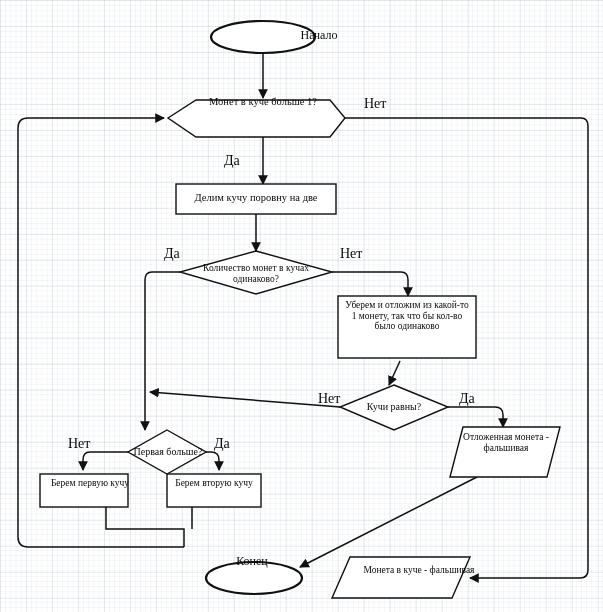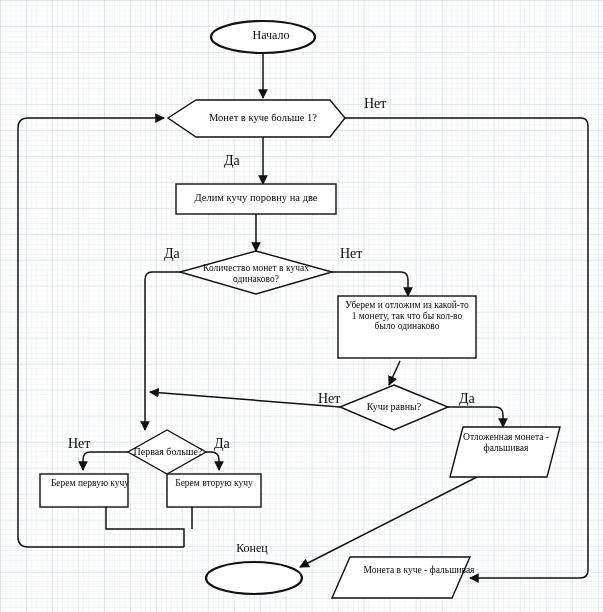--- a/index.html
+++ b/index.html
@@ -124,43 +124,43 @@
 
     <rect class="shape-outline" x="40" y="474" width="88" height="33"></rect>
 
     <rect class="shape-outline" x="167" y="474" width="94" height="33"></rect>
 
     <polygon class="shape-outline" points="350,557 470,557 452,598 332,598"></polygon>
 
     <ellipse class="shape-outline thick" cx="254" cy="578" rx="48" ry="16"></ellipse>
   </svg>
 
-  <div class="node-text" style="left:213px; top:29px; width:116px; font-size:12px;">Начало</div>
+  <div class="node-text" style="left:213px; top:29px; width:116px; font-size:12px;padding-left:48px;">Начало</div>
 
-  <div class="node-text" style="left:183px; top:112px; width:160px; font-size:10.5px;">Монет в куче больше 1?</div>
+  <div class="node-text" style="left:183px; top:96px; width:160px; font-size:10.5px;">Монет в куче больше 1?</div>
 
   <div class="node-text" style="left:180px; top:192px; width:152px; font-size:10.5px;">Делим кучу поровну на две</div>
 
   <div class="node-text" style="left:186px; top:263px; width:140px; font-size:9.5px;">Количество монет в кучах одинаково?</div>
 
   <div class="node-text" style="left:343px; top:300px; width:128px; font-size:9.5px;">Уберем и отложим из какой-то 1 монету, так что бы кол-во было одинаково</div>
 
   <div class="node-text" style="left:347px; top:401px; width:94px; font-size:10px;">Кучи равны?</div>
 
   <div class="node-text" style="left:458px; top:432px; width:96px; font-size:9.5px;">Отложенная монета - фальшивая</div>
 
   <div class="node-text" style="left:112px; top:446px; width:112px; font-size:10px;">Первая больше?</div>
 
   <div class="node-text" style="left:42px; top:478px; width:96px; font-size:9.5px;">Берем первую кучу</div>
 
   <div class="node-text" style="left:170px; top:478px; width:88px; font-size:9.5px;">Берем вторую кучу</div>
 
   <div class="node-text" style="left:361px; top:565px; width:116px; font-size:9.5px;">Монета в куче - фальшивая</div>
 
-  <div class="node-text" style="left:206px; top:542px; width:92px; font-size:12px;">Конец</div>
+  <div class="node-text" style="left:206px; top:555px; width:92px; font-size:12px;">Конец</div>
 
   <div class="edge-label" style="left:364px; top:96px;">Нет</div>
 
   <div class="edge-label" style="left:224px; top:153px;">Да</div>
 
   <div class="edge-label" style="left:164px; top:246px;">Да</div>
 
   <div class="edge-label" style="left:340px; top:246px;">Нет</div>
 
   <div class="edge-label" style="left:318px; top:391px;">Нет</div>

